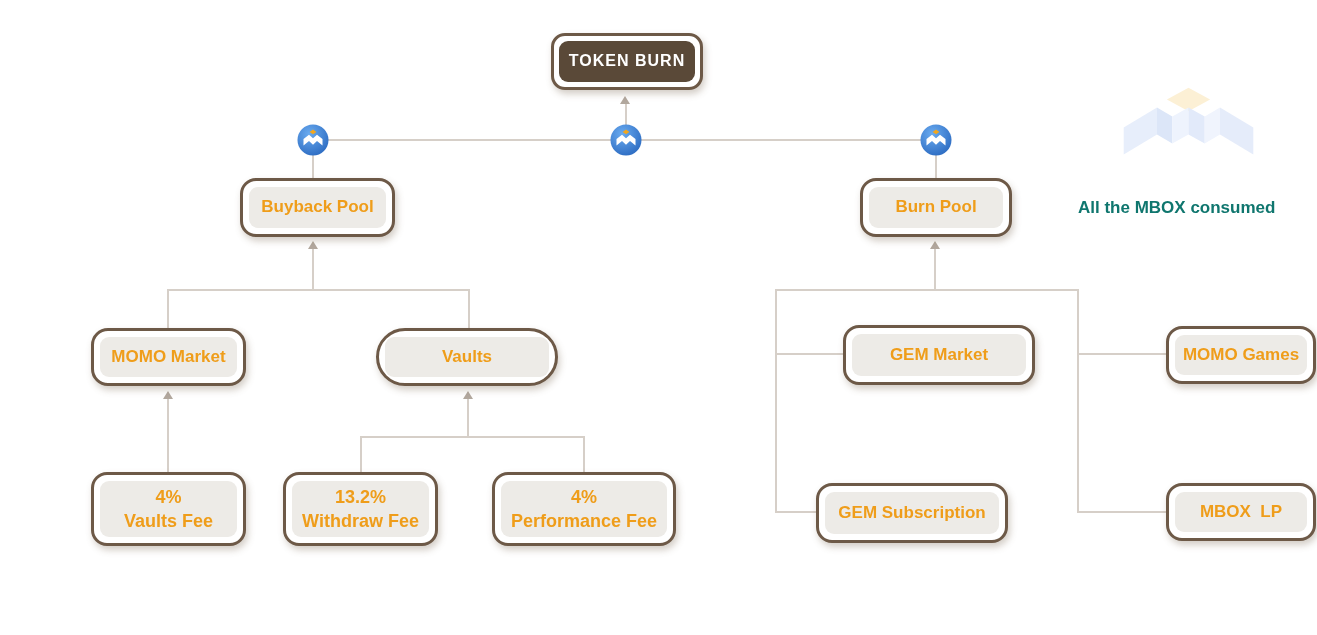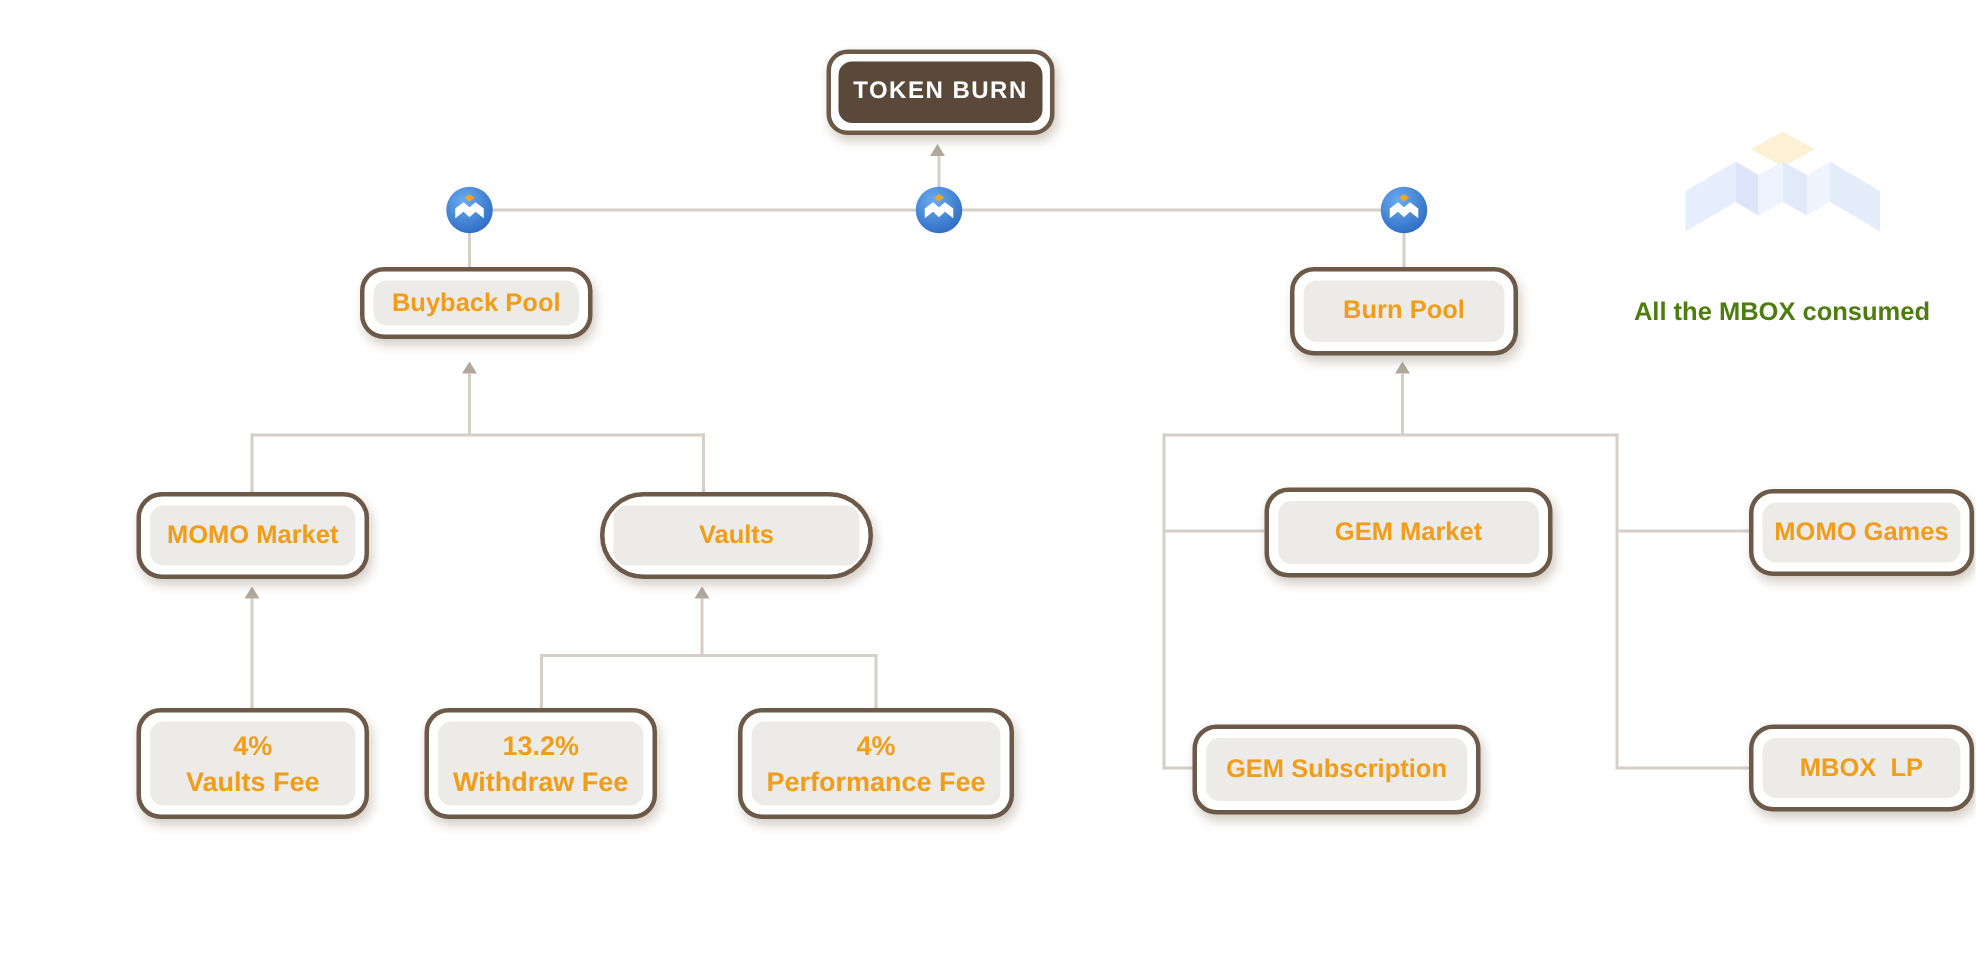--- a/index.html
+++ b/index.html
@@ -26,22 +26,22 @@
   .node.dark{border-radius:14px;padding:5px;}
   .node.dark .inner{background:#5a4938;color:#ffffff;border-radius:9px;
     font-size:16px;letter-spacing:1px;}
   .node.fee .inner{font-size:18px;line-height:1.35;}
 
   
   .coin{position:absolute;width:32px;height:32px;}
 
   
   .watermark-logo{position:absolute;}
-  .watermark-caption{position:absolute;color:#4d7c0f;font-weight:bold;
-    font-size:17px;text-align:center;}
+  .watermark-caption{position:absolute;color:#0f766e;font-weight:bold;
+    font-size:17px;text-align:left;}
 </style>
 </head>
 <body>
 
 <div class="canvas">
 
   <div class="line v" style="left:577px;top:104px;height:36px;"></div>
   <div class="arrow-up" style="left:572px;top:96px;"></div>
   <div class="line h" style="left:265px;top:139px;width:623px;"></div>
   <div class="line v" style="left:264px;top:140px;height:38px;"></div>
@@ -91,33 +91,33 @@
   <svg class="coin" style="left:872px;top:124px;" viewBox="0 0 32 32">
     <circle cx="16" cy="16" r="15.5" fill="url(#cg1)"></circle>
     <polygon points="16,5.5 19.4,7.9 16,10.3 12.6,7.9" fill="#f2a71f"></polygon>
     <path d="M6.5 21.5 L6.5 15 L12 10.8 L16 14.2 L20 10.8 L25.5 15 L25.5 21.5 L20 17.1 L16 20.8 L12 17.1 Z" fill="#ffffff"></path>
   </svg>
 
   <div class="node dark" style="left:503px;top:33px;width:152px;height:57px;">
     <div class="inner"><span>TOKEN BURN</span></div>
   </div>
 
-  <div class="node" style="left:192px;top:178px;width:155px;height:48px;">
+  <div class="node" style="left:192px;top:178px;width:155px;height:59px;">
     <div class="inner"><span>Buyback Pool</span></div>
   </div>
 
   <div class="node" style="left:812px;top:178px;width:152px;height:59px;">
     <div class="inner"><span>Burn Pool</span></div>
   </div>
 
   <div class="node" style="left:43px;top:328px;width:155px;height:58px;border-radius:17px;">
     <div class="inner"><span>MOMO Market</span></div>
   </div>
 
-  <div class="node" style="left:352px;top:328px;width:182px;height:58px;border-radius:29px;">
+  <div class="node" style="left:328px;top:328px;width:182px;height:58px;border-radius:29px;">
     <div class="inner"><span>Vaults</span></div>
   </div>
 
   <div class="node fee" style="left:43px;top:472px;width:155px;height:74px;">
     <div class="inner">
       <span>4%</span>
       <span>Vaults Fee</span>
     </div>
   </div>
 
@@ -136,21 +136,21 @@
   </div>
 
   <div class="node" style="left:795px;top:325px;width:192px;height:60px;">
     <div class="inner"><span>GEM Market</span></div>
   </div>
 
   <div class="node" style="left:1118px;top:326px;width:150px;height:58px;">
     <div class="inner"><span>MOMO Games</span></div>
   </div>
 
-  <div class="node" style="left:747px;top:483px;width:192px;height:60px;">
+  <div class="node" style="left:768px;top:483px;width:192px;height:60px;">
     <div class="inner"><span>GEM Subscription</span></div>
   </div>
 
   <div class="node" style="left:1118px;top:483px;width:150px;height:58px;">
     <div class="inner"><span>MBOX  LP</span></div>
   </div>
 
   <svg class="watermark-logo" style="left:1068px;top:86px;width:145px;height:72px;" viewBox="0 0 160 80">
     <polygon points="80,2 104,15 80,28 56,15" fill="#fcf0d5"></polygon>
     <polygon points="8,46 45,24 45,54 8,76" fill="#e7eefb"></polygon>

